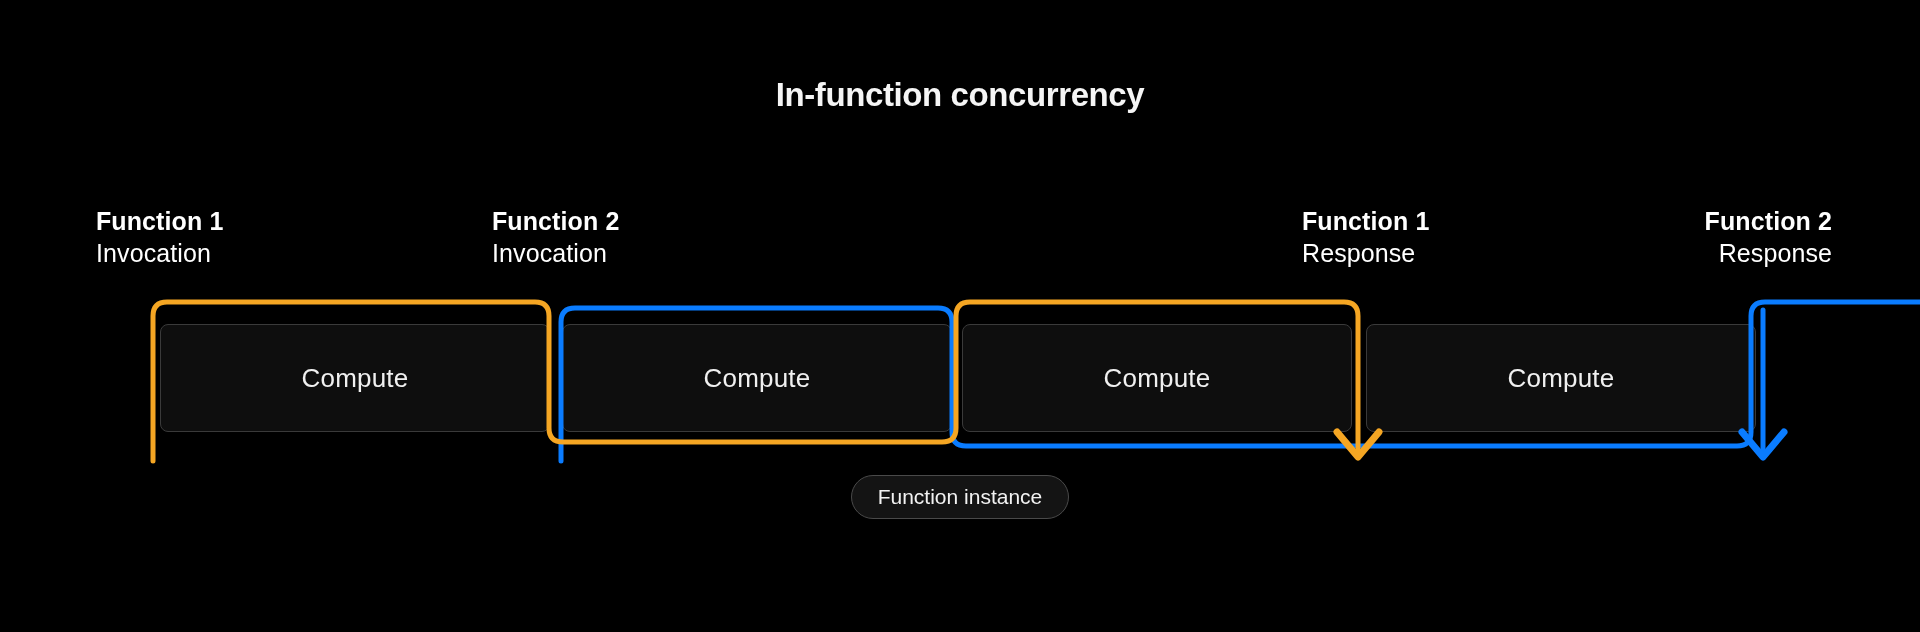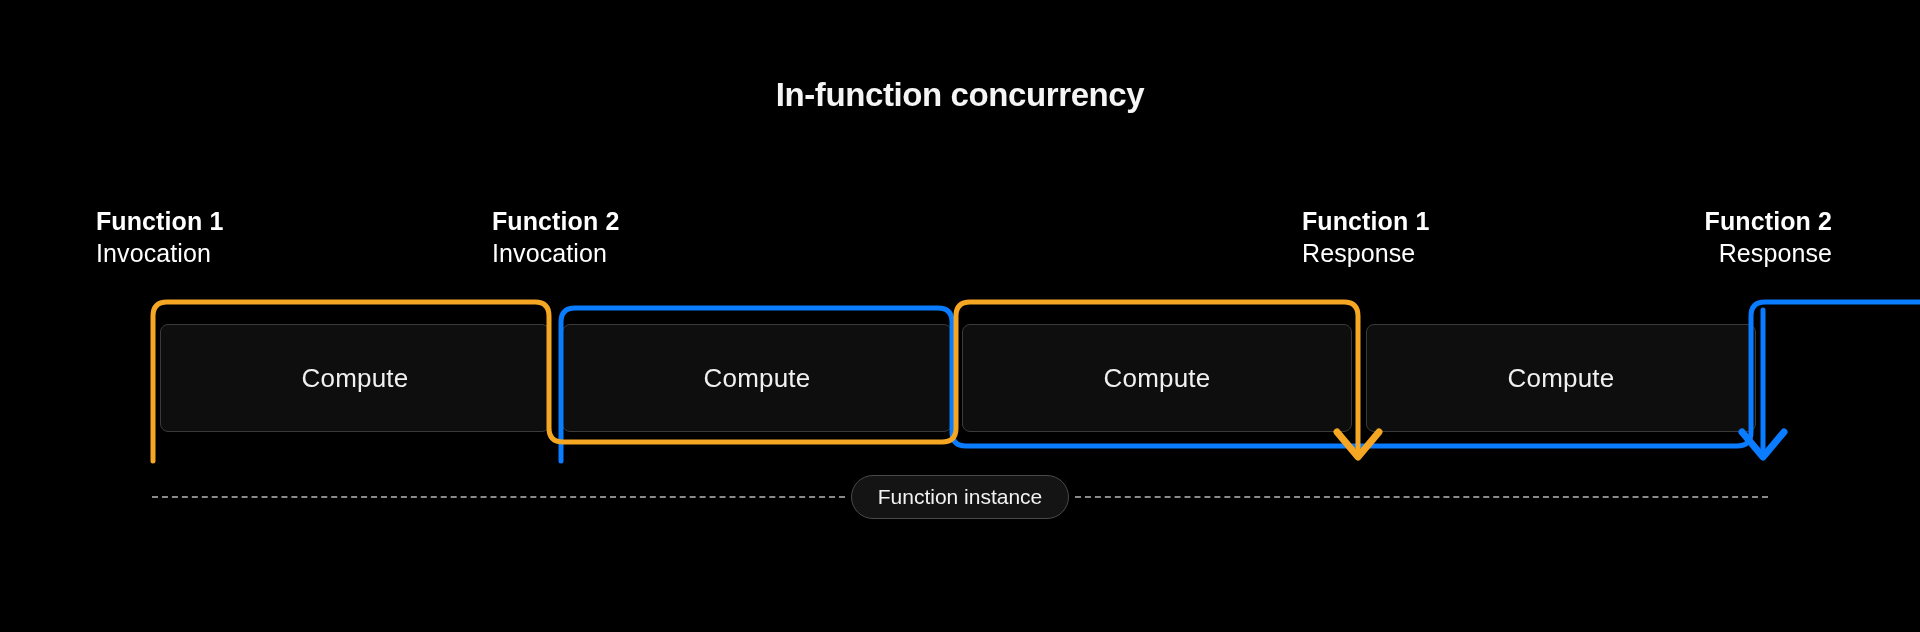--- a/index.html
+++ b/index.html
@@ -92,20 +92,21 @@
   
   #instance-strip {
     position: absolute;
     left: 0;
     top: 473px;
     width: 1920px;
     height: 48px;
     display: flex;
     align-items: center;
     justify-content: center;
+    flex-direction: column;
   }
   .dash-line {
     flex: 1 1 auto;
     height: 0;
     border-top: 2px dashed #8a8a8a;
   }
   .dash-line.left  { margin-left: 152px; margin-right: 6px; }
   .dash-line.right { margin-right: 152px; margin-left: 6px; }
   #instance-pill {
     flex: 0 0 auto;

